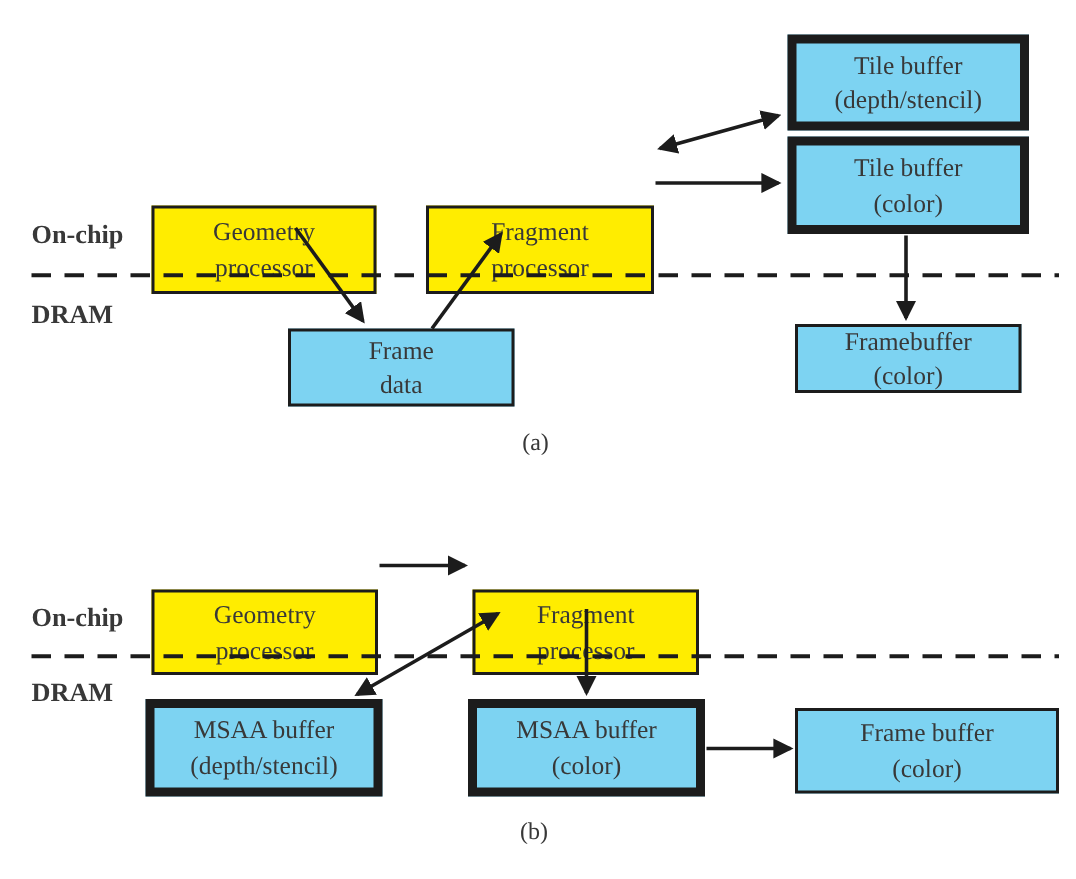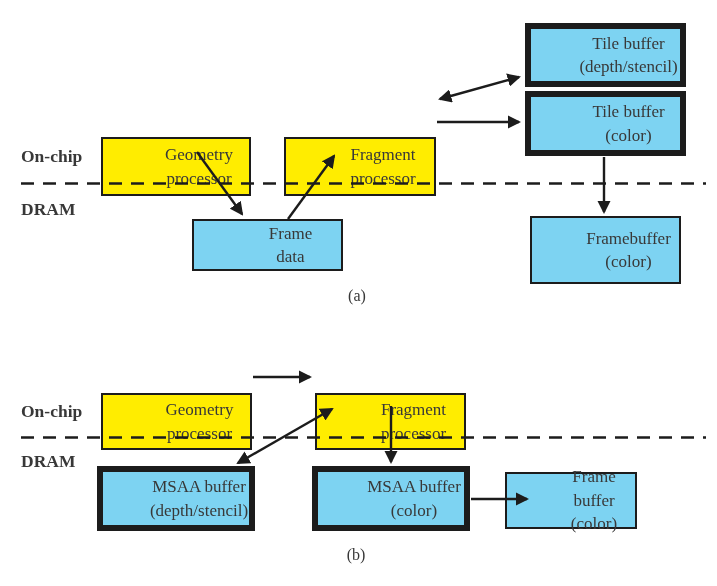--- a/index.html
+++ b/index.html
@@ -16,21 +16,20 @@
     background:var(--bg);
     font-family:"Liberation Serif","DejaVu Serif",serif;
     color:var(--text-dark);
     overflow:hidden;
   }
   .node{
     position:absolute;
     box-sizing:border-box;
     display:flex;align-items:center;justify-content:center;
     text-align:center;
-    padding-left:46px;
   }
   .node .node-label{
     white-space:pre-line;
     font-size:17px;
     line-height:1.38;
     color:var(--text-dark);
   }
   .yellow{background:var(--box-yellow);border:2px solid var(--line-black);margin-top:44px;}
   .blue{background:var(--box-blue);border:2px solid var(--line-black);}
   .blue-thick{background:var(--box-blue);border:6px solid var(--line-black);}
@@ -75,21 +74,21 @@
   <div class="node blue-thick" style="left:525px;top:91px;width:161px;height:65px">
     <span class="node-label">Tile buffer
 (color)</span>
   </div>
 
   <div class="node blue" style="left:192px;top:219px;width:151px;height:52px">
     <span class="node-label">Frame
 data</span>
   </div>
 
-  <div class="node blue" style="left:530px;top:216px;width:151px;height:68px">
+  <div class="node blue" style="left:530px;top:216px;width:151px;height:46px">
     <span class="node-label">Framebuffer
 (color)</span>
   </div>
 
   <span class="region-label" style="left:21px;top:146px">On-chip</span>
   <span class="region-label" style="left:21px;top:199px">DRAM</span>
   <span class="caption" style="left:357px;top:287px">(a)</span>
 
   <div class="node yellow" style="left:101px;top:349px;width:151px;height:57px">
     <span class="node-label">Geometry
@@ -104,21 +103,21 @@
   <div class="node blue-thick" style="left:97px;top:466px;width:158px;height:65px">
     <span class="node-label">MSAA buffer
 (depth/stencil)</span>
   </div>
 
   <div class="node blue-thick" style="left:312px;top:466px;width:158px;height:65px">
     <span class="node-label">MSAA buffer
 (color)</span>
   </div>
 
-  <div class="node blue" style="left:505px;top:472px;width:132px;height:57px">
+  <div class="node blue" style="left:530px;top:472px;width:176px;height:57px">
     <span class="node-label">Frame buffer
 (color)</span>
   </div>
 
   <span class="region-label" style="left:21px;top:401px">On-chip</span>
   <span class="region-label" style="left:21px;top:451px">DRAM</span>
   <span class="caption" style="left:356px;top:546px">(b)</span>
 
   <svg class="overlay" width="717" height="586" viewBox="0 0 717 586">
     <defs>

